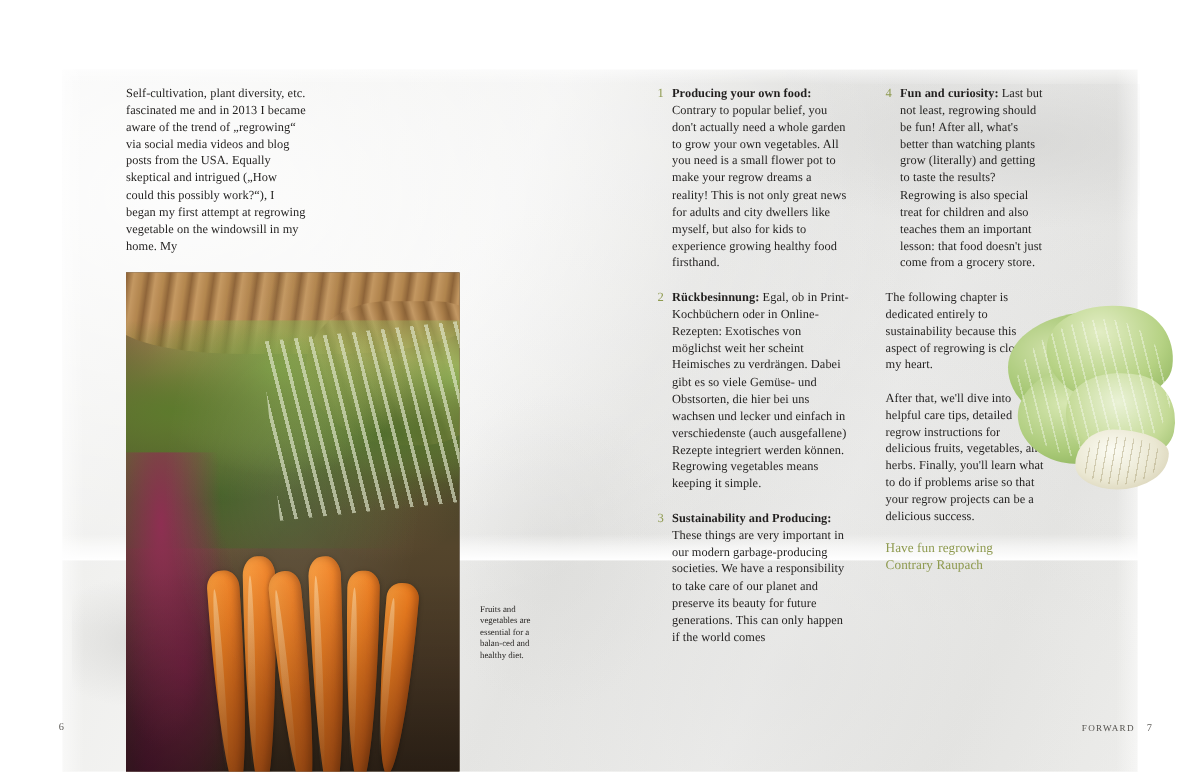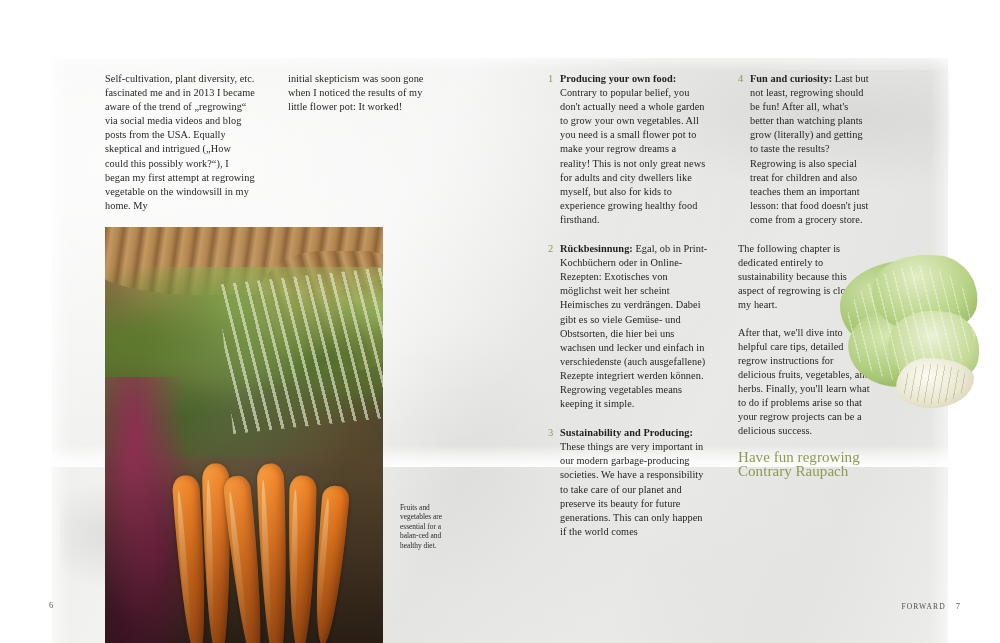--- a/index.html
+++ b/index.html
@@ -101,21 +101,21 @@
   .numitem .head {
     font-weight: bold;
   }
   .numitem .body { }
 
   
   .blk { margin-bottom: 13px; }
   .blk:last-child { margin-bottom: 0; }
   .sig {
     color: #8e9a4f;
-    font-size: 15px;
+    font-size: 11px;
     line-height: 13.4px;
   }
 
   
   #photo {
     position: absolute;
     left: 105px; top: 227px;
     width: 278px; height: 416px;
     overflow: hidden;
     background: #4b3a2a;
@@ -263,21 +263,20 @@
   <div class="edge-top"></div>
   <div class="edge-left"></div>
   <div class="edge-right"></div>
   <div class="edge-bottom"></div>
 
   <div class="col" id="col1">
     <p>Self-cultivation, plant diversity, etc. fascinated me and in 2013 I became aware of the trend of „regrowing“ via social media videos and blog posts from the USA. Equally skeptical and intrigued („How could this possibly work?“), I began my first attempt at regrowing vegetable on the windowsill in my home.  My</p>
   </div>
 
   <div class="col" id="col2">
-    <p>initial skepticism was soon gone when I noticed the results of my little flower pot: It worked!</p>
   </div>
 
   <div class="col" id="col3">
     <div class="numitem">
       <span class="num">1</span>
       <span class="head">Producing your own food:</span><span class="body"> Contrary to popular belief, you don't actually need a whole garden to grow your own vegetables. All you need is a small flower pot to make your regrow dreams a reality!  This is not only great news for adults and city dwellers like myself, but also for kids to experience growing healthy food firsthand.</span>
     </div>
     <div class="numitem">
       <span class="num">2</span>
       <span class="head">Rückbesinnung:</span><span class="body"> Egal, ob in Print-Kochbüchern oder in Online-Rezepten: Exotisches von möglichst weit her scheint Heimisches zu verdrängen. Dabei gibt es so viele Gemüse- und Obstsorten, die hier bei uns wachsen und lecker und einfach in verschiedenste (auch ausgefallene) Rezepte integriert werden können. Regrowing vegetables means keeping it simple.</span>

